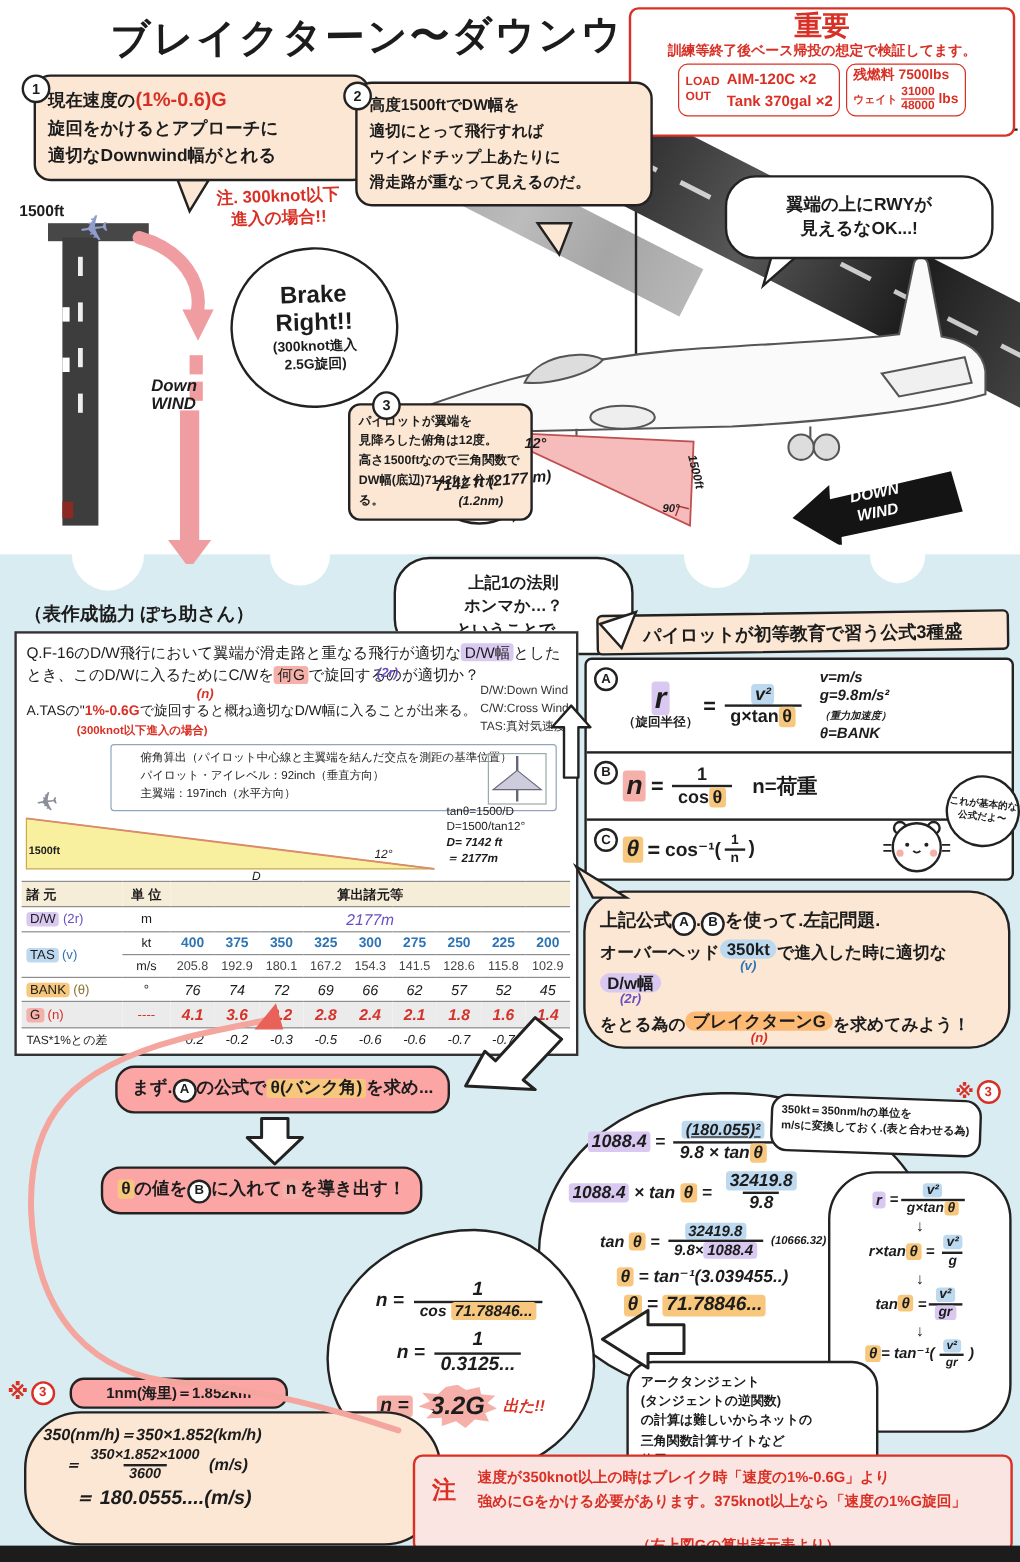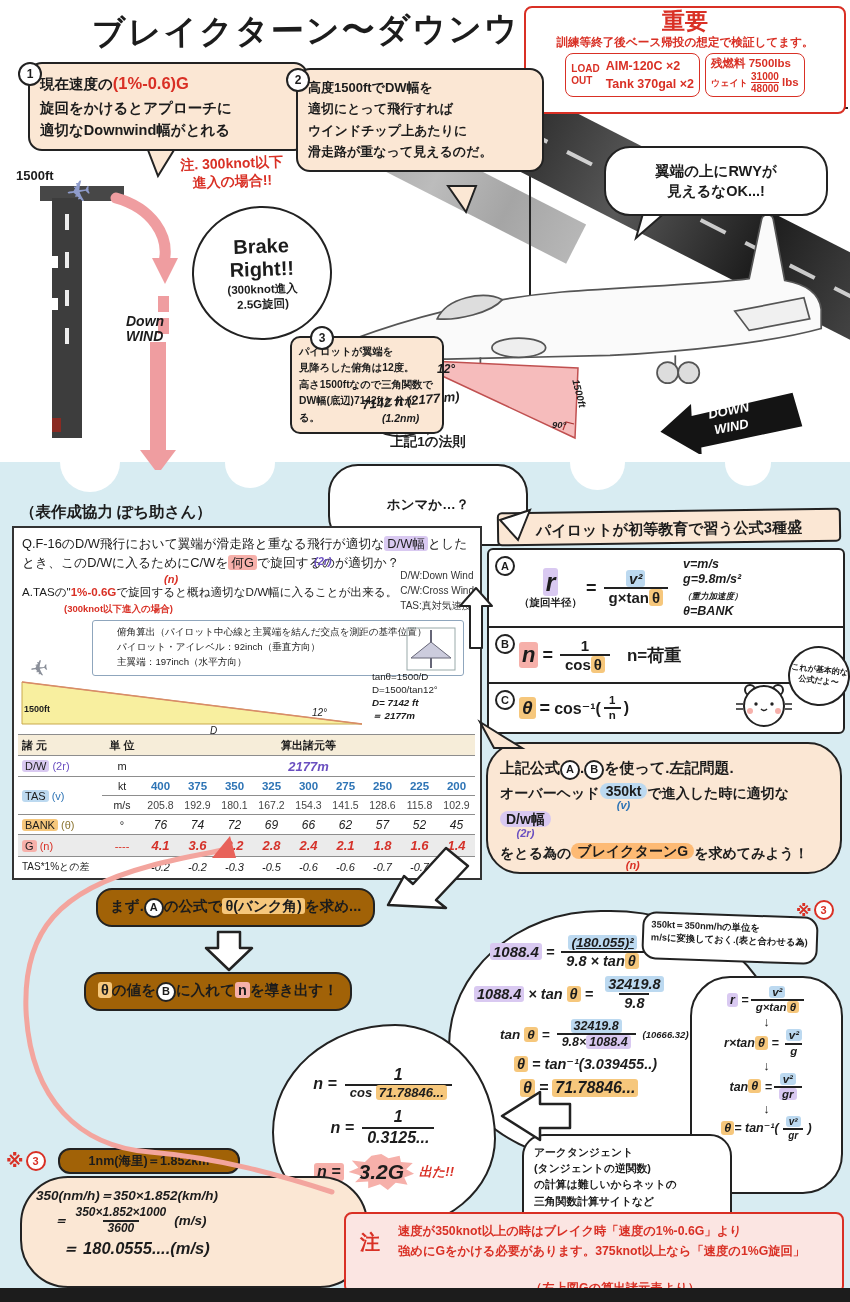--- a/index.html
+++ b/index.html
@@ -15,21 +15,21 @@
   .blue{color:#2e74b5;}
   .purple{color:#6a4fc0;}
   .hand{font-style:italic;}
   .fr{display:inline-flex;flex-direction:column;align-items:center;vertical-align:middle;margin:0 3px;line-height:1.15;}
   .fr .nu{padding:0 5px;}
   .fr .de{border-top:2px solid #222;padding:0 5px;}
   .circ{display:inline-flex;align-items:center;justify-content:center;width:20px;height:20px;border:2px solid #222;border-radius:50%;background:#fff;font-weight:bold;font-size:12px;line-height:1;}
   .circ.sm{width:16px;height:16px;font-size:11px;}
   .circ.red-c{border-color:#d93025;color:#d93025;}
   .bubble{background:#fbe7d4;border:2px solid #222;border-radius:14px;}
-  .wbox{background:#a16207;border:2px solid #222;}
+  .wbox{background:#fca5a5;border:2px solid #222;}
   .stack{display:inline-flex;flex-direction:column;align-items:center;vertical-align:top;line-height:1.15;}
   .pill{border-radius:11px;padding:0 6px;}
   .subl{font-size:11px;font-style:italic;font-weight:bold;}
   
   #title{left:92px;top:8px;font-size:33px;font-weight:bold;letter-spacing:2px;transform:rotate(-0.6deg);}
   #page-num{left:802px;top:2px;font-size:23px;font-weight:bold;font-style:italic;}
   #imp-box{left:524px;top:6px;width:318px;height:104px;border:2px solid #d93025;border-radius:8px;background:#fff;}
   #imp-box .hd{text-align:center;font-size:23px;font-weight:bold;color:#d93025;line-height:1.1;margin-top:1px;}
   #imp-box .sub{text-align:center;font-size:11.6px;font-weight:bold;color:#d93025;margin-top:1px;}
   #imp-row{display:flex;gap:5px;justify-content:center;margin-top:3px;}
@@ -49,21 +49,21 @@
   #dw-small{left:126px;top:314px;font-size:14px;font-weight:bold;font-style:italic;line-height:1.1;}
   #bubble2{left:296px;top:68px;width:224px;padding:7px 10px;font-size:13px;font-weight:bold;line-height:1.65;}
   #ok-bubble{left:604px;top:146px;width:220px;height:66px;border:2px solid #222;border-radius:26px;background:#fff;display:flex;flex-direction:column;align-items:center;justify-content:center;font-size:14.5px;font-weight:bold;line-height:1.4;}
   #bubble3{left:290px;top:336px;width:136px;padding:6px 7px;font-size:10.3px;font-weight:bold;line-height:1.6;border-radius:10px;}
   .tri-label{font-style:italic;font-weight:bold;}
   #dw-arrow{left:656px;top:390px;width:150px;height:64px;}
   #dw-arrow span{position:absolute;color:#fff;font-weight:bold;font-style:italic;font-size:13px;transform:rotate(-11deg);}
   
   #bg-blue{left:0;top:462px;width:850px;height:826px;background:#d8ecf2;}
   .bump{position:absolute;background:#fff;border-radius:50%;}
-  #honma{left:328px;top:464px;width:196px;height:78px;border:2px solid #222;border-radius:30px;background:#fff;display:flex;flex-direction:column;align-items:center;justify-content:center;font-size:13.5px;font-weight:bold;line-height:1.45;gap:44px;}
+  #honma{left:328px;top:464px;width:196px;height:78px;border:2px solid #222;border-radius:30px;background:#fff;display:flex;flex-direction:column;align-items:center;justify-content:center;font-size:13.5px;font-weight:bold;line-height:1.45;}
   #credit{left:20px;top:502px;font-size:15.5px;font-weight:bold;}
   #qa-panel{left:12px;top:526px;width:466px;height:350px;background:#fff;border:2px solid #333;}
   #qa-q{left:8px;top:6px;width:452px;font-size:12.8px;line-height:1.5;}
   #qa-2r{left:300px;top:27px;font-size:11px;color:#6a4fc0;font-weight:bold;font-style:italic;}
   #qa-n{left:150px;top:45px;font-size:11px;color:#d93025;font-weight:bold;font-style:italic;}
   #qa-defs{right:6px;top:40px;font-size:10px;line-height:1.5;color:#333;}
   #qa-a{left:8px;top:57px;font-size:11.6px;white-space:nowrap;}
   #qa-a .rd{color:#d93025;font-weight:bold;}
   #qa-anote{left:50px;top:75px;font-size:9.5px;color:#d93025;font-weight:bold;}
   #fukaku{left:78px;top:92px;width:372px;height:56px;border:1.5px solid #8fa6bd;border-radius:3px;padding:4px 24px;font-size:9.6px;line-height:1.55;color:#222;box-sizing:border-box;}
@@ -348,21 +348,21 @@
         </colgroup>
       <tbody>
           <tr class="t-head">
         <td class="lab">諸 元</td>
         <td>単 位</td>
         <td colspan="9">算出諸元等</td>
       </tr>
       <tr style="height:21px;">
         <td class="lab"><span class="hl-p">D/W</span> <span class="purple">(2r)</span></td>
         <td>m</td>
-        <td colspan="9" class="purple hand" style="font-weight:bold;font-size:13px;">2177m</td>
+        <td colspan="9" class="purple hand" style="font-weight:normal;font-size:13px;">2177m</td>
       </tr>
       <tr style="height:19px;">
         <td class="lab" rowspan="2"><span class="hl-b">TAS</span> <span class="blue">(v)</span></td>
         <td style="font-size:10.5px;">kt</td>
       <td class="cell-kt">400</td>
             <td class="cell-kt">375</td>
             <td class="cell-kt">350</td>
             <td class="cell-kt">325</td>
             <td class="cell-kt">300</td>
             <td class="cell-kt">275</td>

